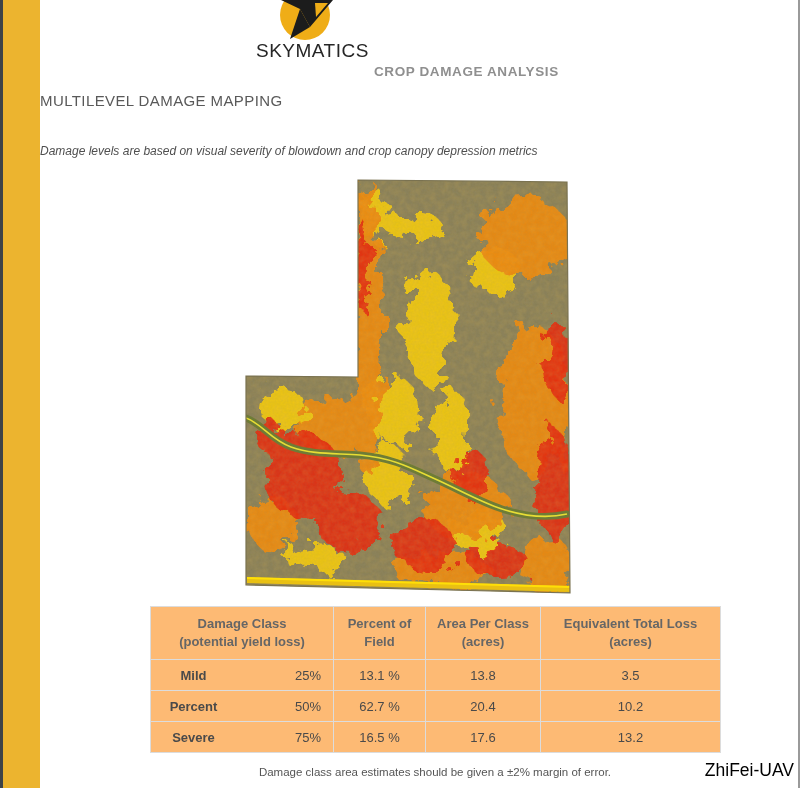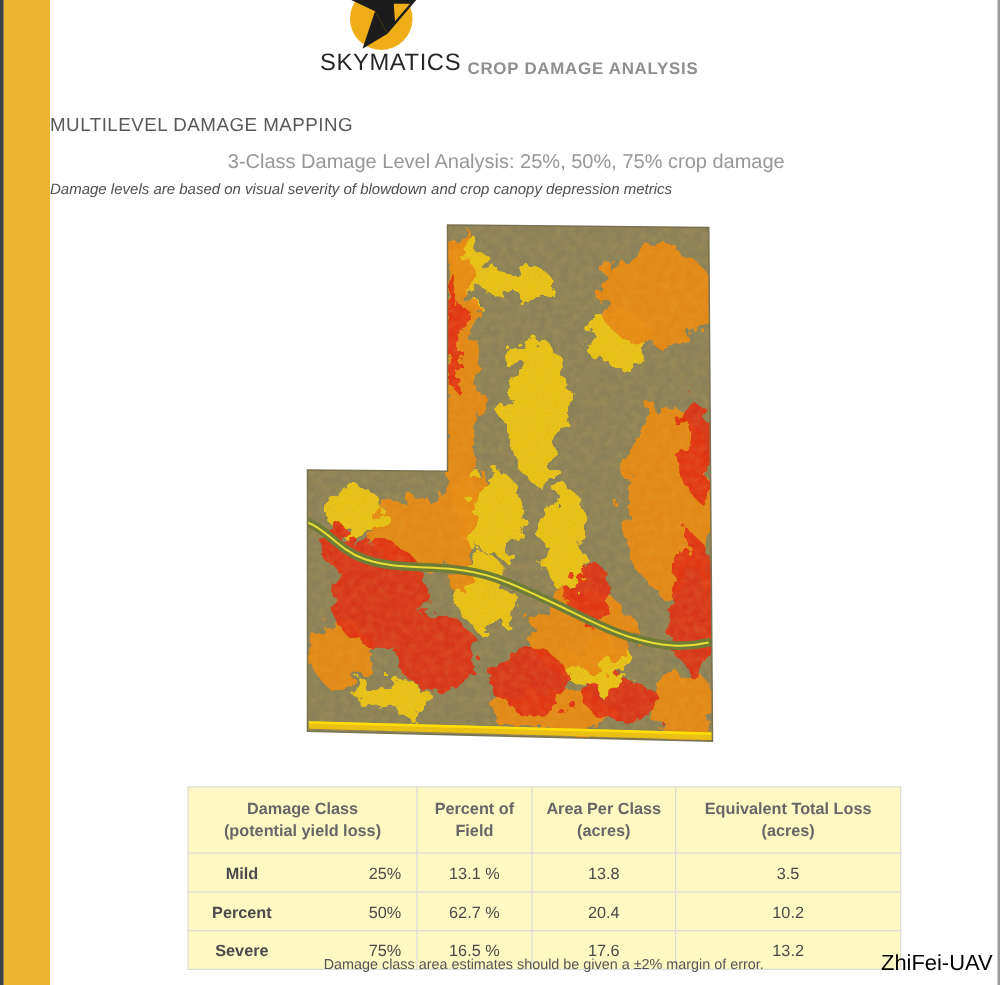--- a/index.html
+++ b/index.html
@@ -4,29 +4,29 @@
 <style>
   html,body{margin:0;padding:0}
   body{width:800px;height:788px;overflow:hidden;background:#fff;font-family:"Liberation Sans",sans-serif}
   .page{position:relative;width:800px;height:788px;background:#fff}
   .edge-left{position:absolute;left:0;top:0;width:3px;height:100%;background:#3E4347}
   .sidebar{position:absolute;left:3px;top:0;width:37px;height:100%;background:#ECB42F}
   .edge-right{position:absolute;right:0;top:0;width:2px;height:100%;background:#9A9A9A}
 
   .logo-svg{position:absolute;left:273px;top:0;width:66px;height:60px}
   .brand{position:absolute;left:256px;top:40px;font-size:19px;font-weight:normal;color:#262626;letter-spacing:.5px}
-  .report-type{position:absolute;left:374px;top:47px;font-size:13.5px;font-weight:bold;color:#8F8F8F;letter-spacing:.6px}
+  .report-type{position:absolute;left:374px;top:64px;font-size:13.5px;font-weight:bold;color:#8F8F8F;letter-spacing:.6px}
 
   .title{position:absolute;left:40px;width:730px;top:92px;text-align:left;font-size:15px;font-weight:normal;color:#595959;letter-spacing:.4px}
   .subtitle{position:absolute;left:40px;width:730px;top:121px;text-align:center;font-size:16px;color:#979797}
   .subnote{position:absolute;left:40px;width:730px;top:144px;text-align:left;font-size:12px;font-style:italic;color:#4F4F4F}
 
   .field{position:absolute;left:243px;top:176px;width:332px;height:428px}
 
-  .dmg-table{position:absolute;left:150px;top:629px;border-collapse:collapse;table-layout:fixed;background:#fef9c3}
+  .dmg-table{position:absolute;left:150px;top:606px;border-collapse:collapse;table-layout:fixed;background:#fdba74}
   .dmg-table th,.dmg-table td{border:1px solid #DCDCDC}
   .dmg-table th{height:48px;font-size:13px;font-weight:bold;color:#666;line-height:1.35;text-align:center;padding:2px 4px}
   .dmg-table td{height:30px;font-size:13px;color:#4A4A4A;text-align:center;padding:0;overflow:visible}
   .cc{display:flex;height:30px;align-items:center}
   .cc .lbl{flex:0 0 85px;display:flex;align-items:center;justify-content:center;font-weight:bold;color:#4A4A4A}
   .cc .swatch{flex:0 0 47px;margin:-1px 0;position:relative;z-index:2}
   .cc .pct{flex:1;display:flex;align-items:center;justify-content:center}
   .swatch-mild{background:#FFF200}
   .swatch-moderate{background:#F7941D}
   .swatch-severe{background:#FF0000}
@@ -45,21 +45,20 @@
   <svg class="logo-svg" viewBox="0 0 66 60">
     <circle cx="32" cy="15" r="25" fill="#EFAD17"></circle>
     <polygon points="8,0 60,0 37,27 27,9" fill="#1C1C1C"></polygon>
     <polygon points="27,9 37,27 17,39" fill="#1C1C1C"></polygon>
     <polygon points="42,3 55,3 43,17" fill="#EFAD17"></polygon>
   </svg>
   <div class="brand">SKYMATICS</div>
   <div class="report-type">CROP DAMAGE ANALYSIS</div>
 
   <div class="title">MULTILEVEL DAMAGE MAPPING</div>
-  <div class="subtitle">3-Class Damage Level Analysis: 25%, 50%, 75%  crop damage</div>
   <div class="subnote">Damage levels are based on visual severity of blowdown and crop canopy depression metrics</div>
 
   <svg class="field" viewBox="0 0 332 428">
     <defs>
       <clipPath id="fieldClip">
           <path d="M115,4 L324,6 L327,417 L3,409 L3,200 L115,201 Z"></path>
         </clipPath>
       <filter id="fRough" x="-40%" y="-40%" width="180%" height="180%">
         <feTurbulence type="fractalNoise" baseFrequency="0.06" numOctaves="4" seed="7" result="n"></feTurbulence>
         <feDisplacementMap in="SourceGraphic" in2="n" scale="34"></feDisplacementMap>

